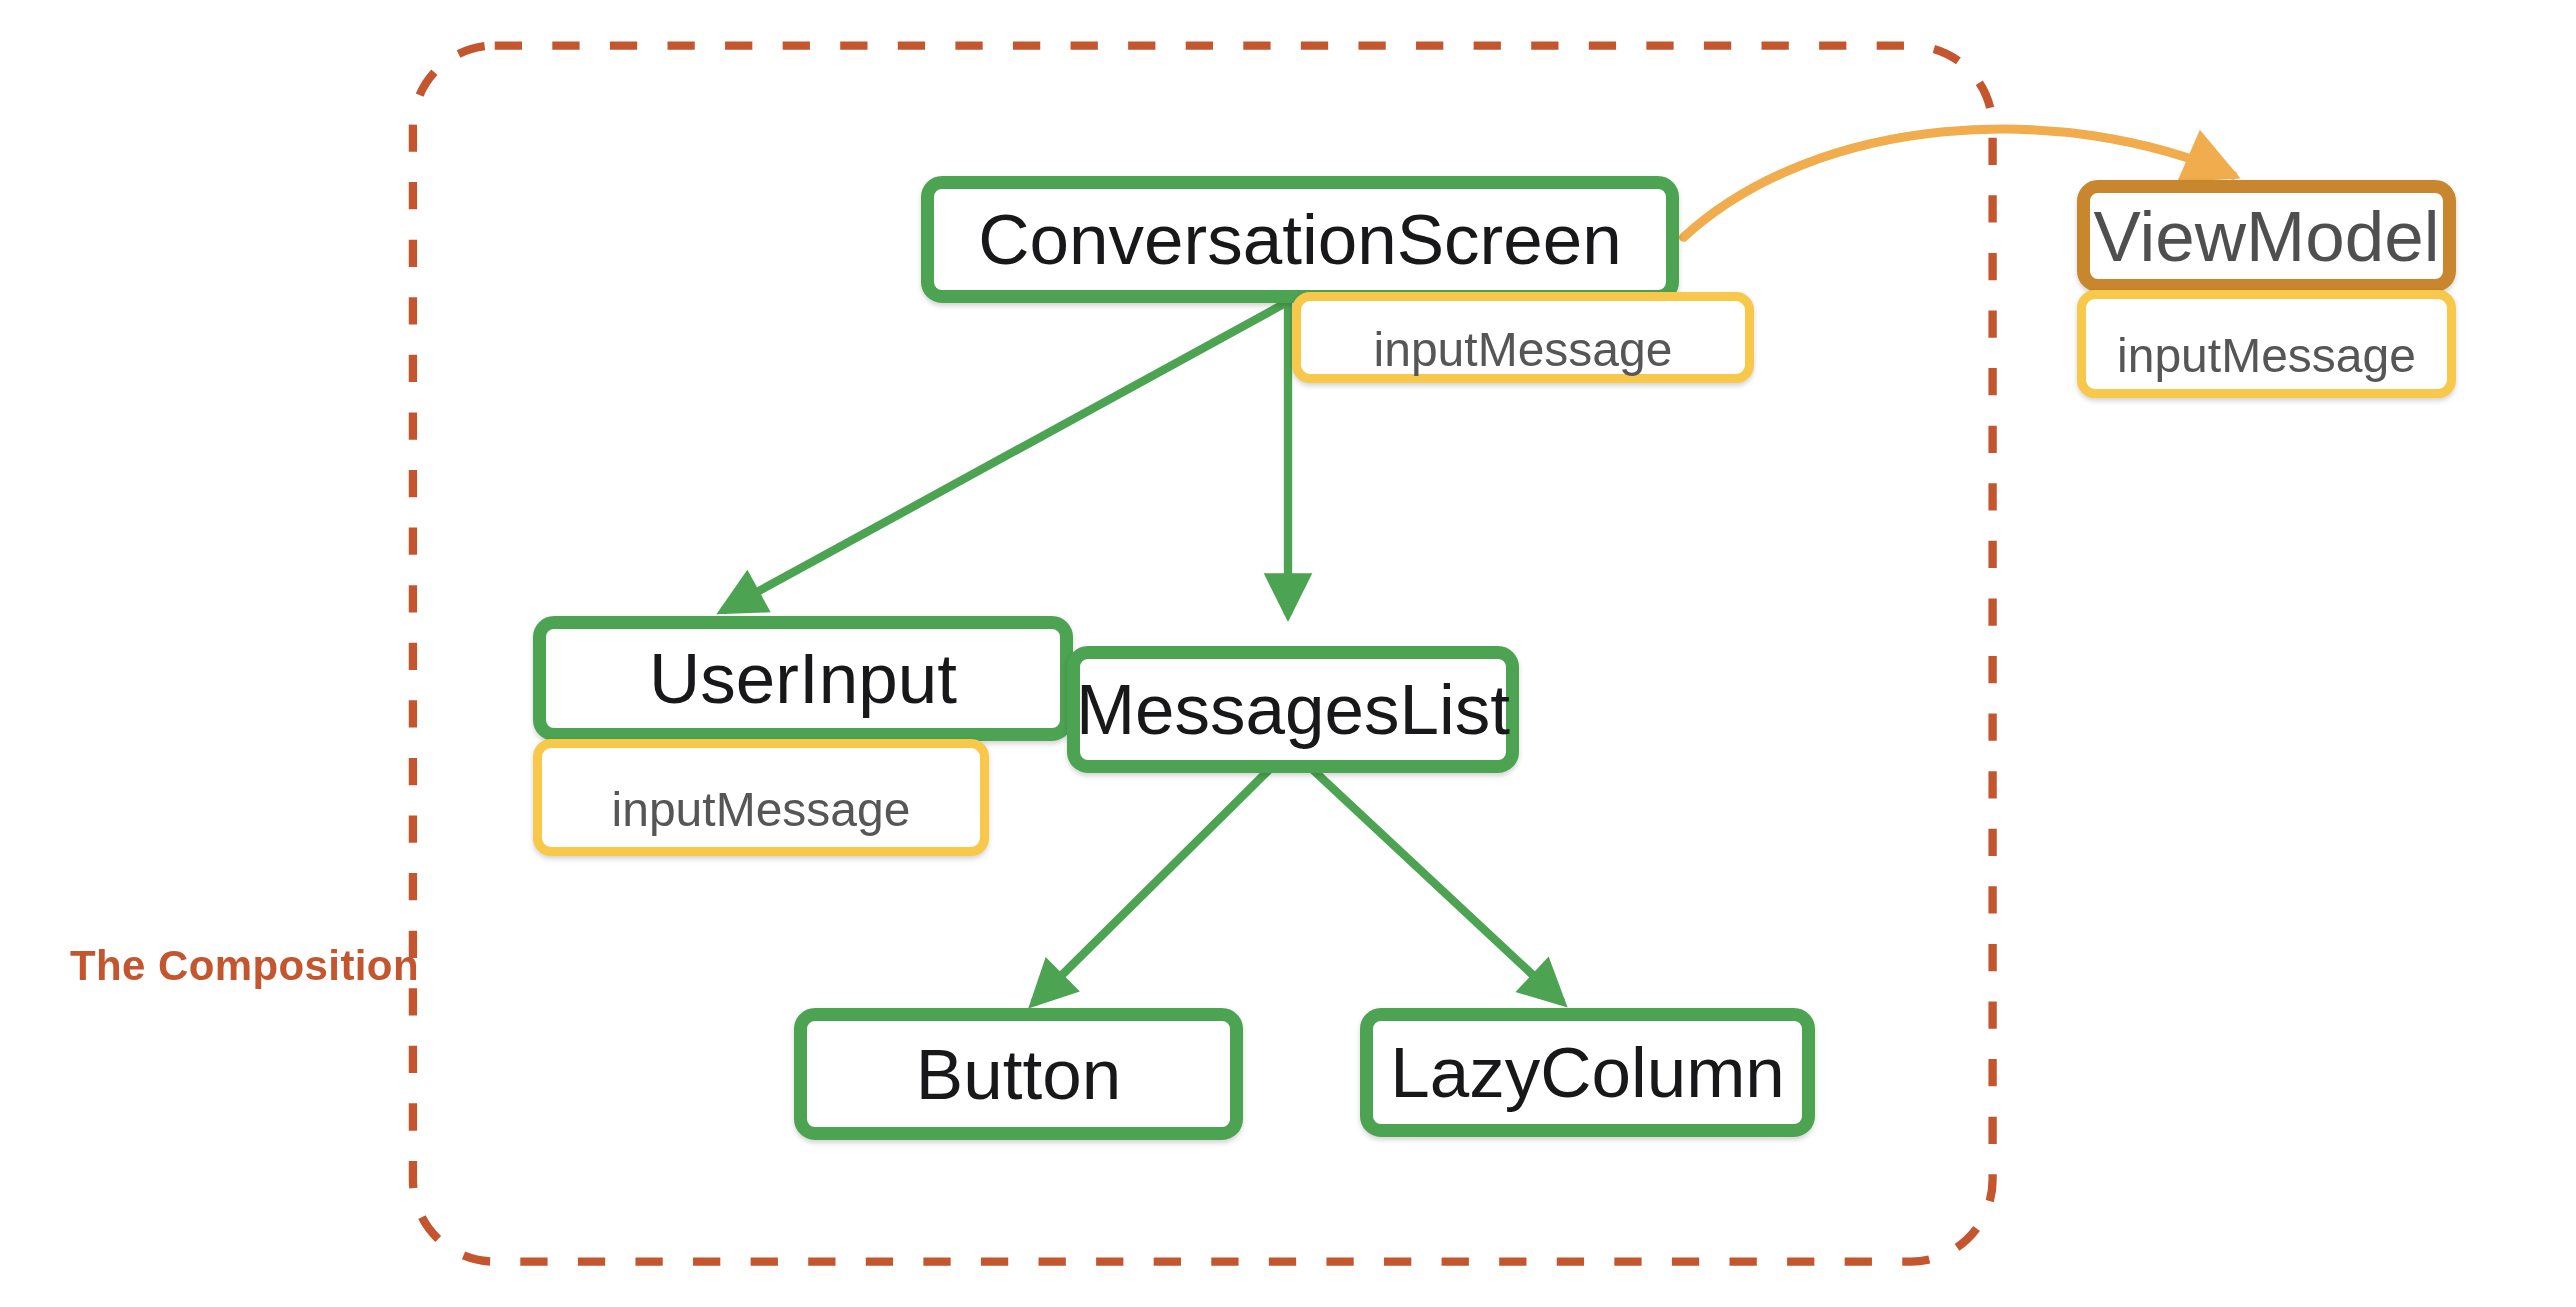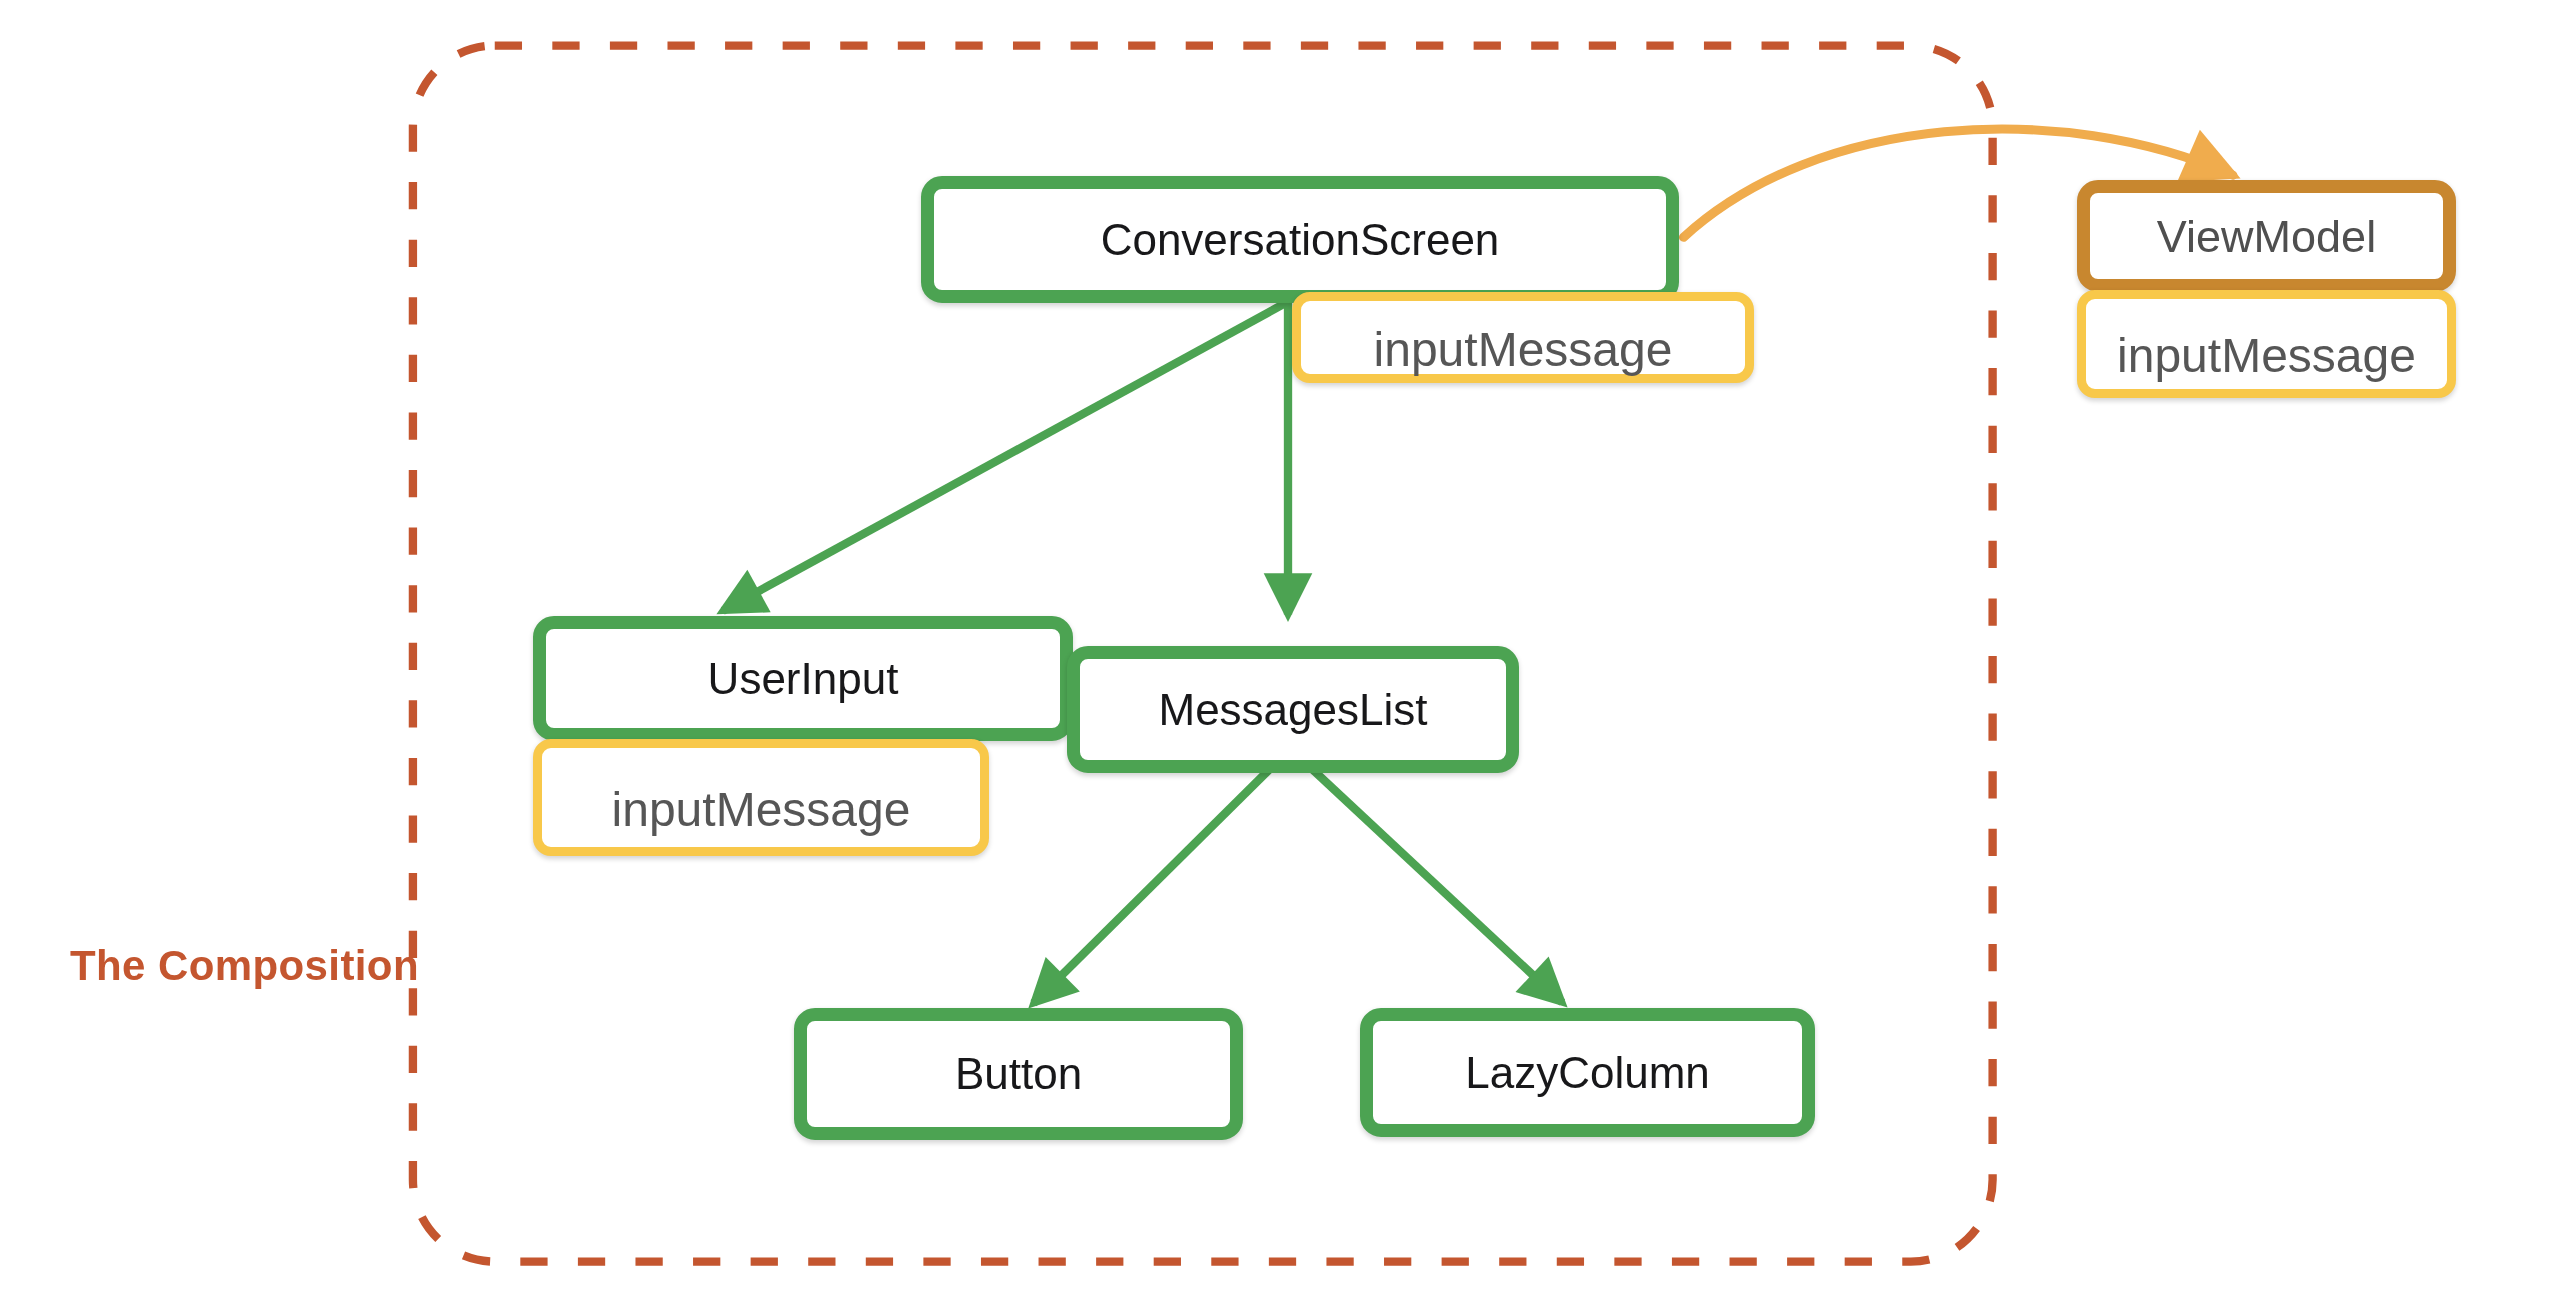--- a/index.html
+++ b/index.html
@@ -44,31 +44,31 @@
     line-height: 1;
   }
 
   .node.green {
     border-color: #4CA352;
     border-width: 13px;
     z-index: 5;
   }
   .node.green .label {
     color: #18181a;
-    font-size: 44px;
+    font-size: 71px;
   }
 
   .node.brown {
     border-color: #C8872F;
     border-width: 13px;
     z-index: 5;
   }
   .node.brown .label {
     color: #4f4f4f;
-    font-size: 45px;
+    font-size: 71px;
   }
 
   .node.state {
     border-color: #F8C84A;
     border-width: 9.8px;
     border-radius: 18px;
     z-index: 7;
   }
   .node.state .label {
     color: #565656;

